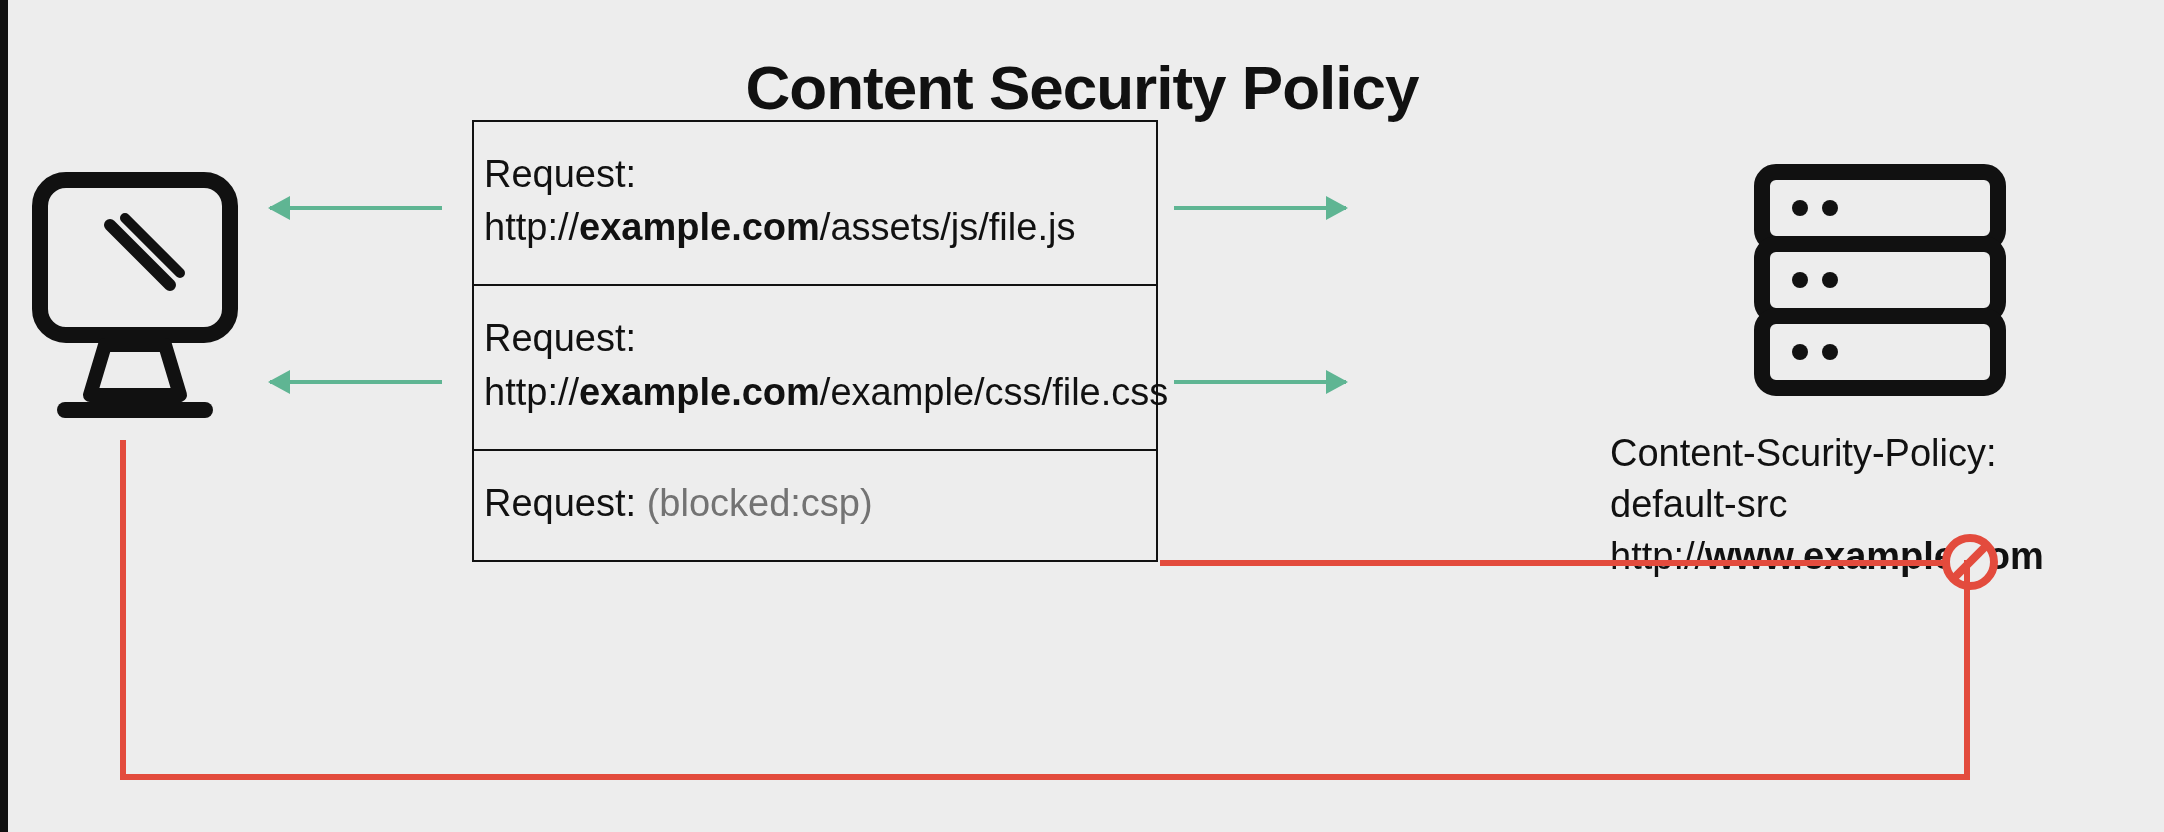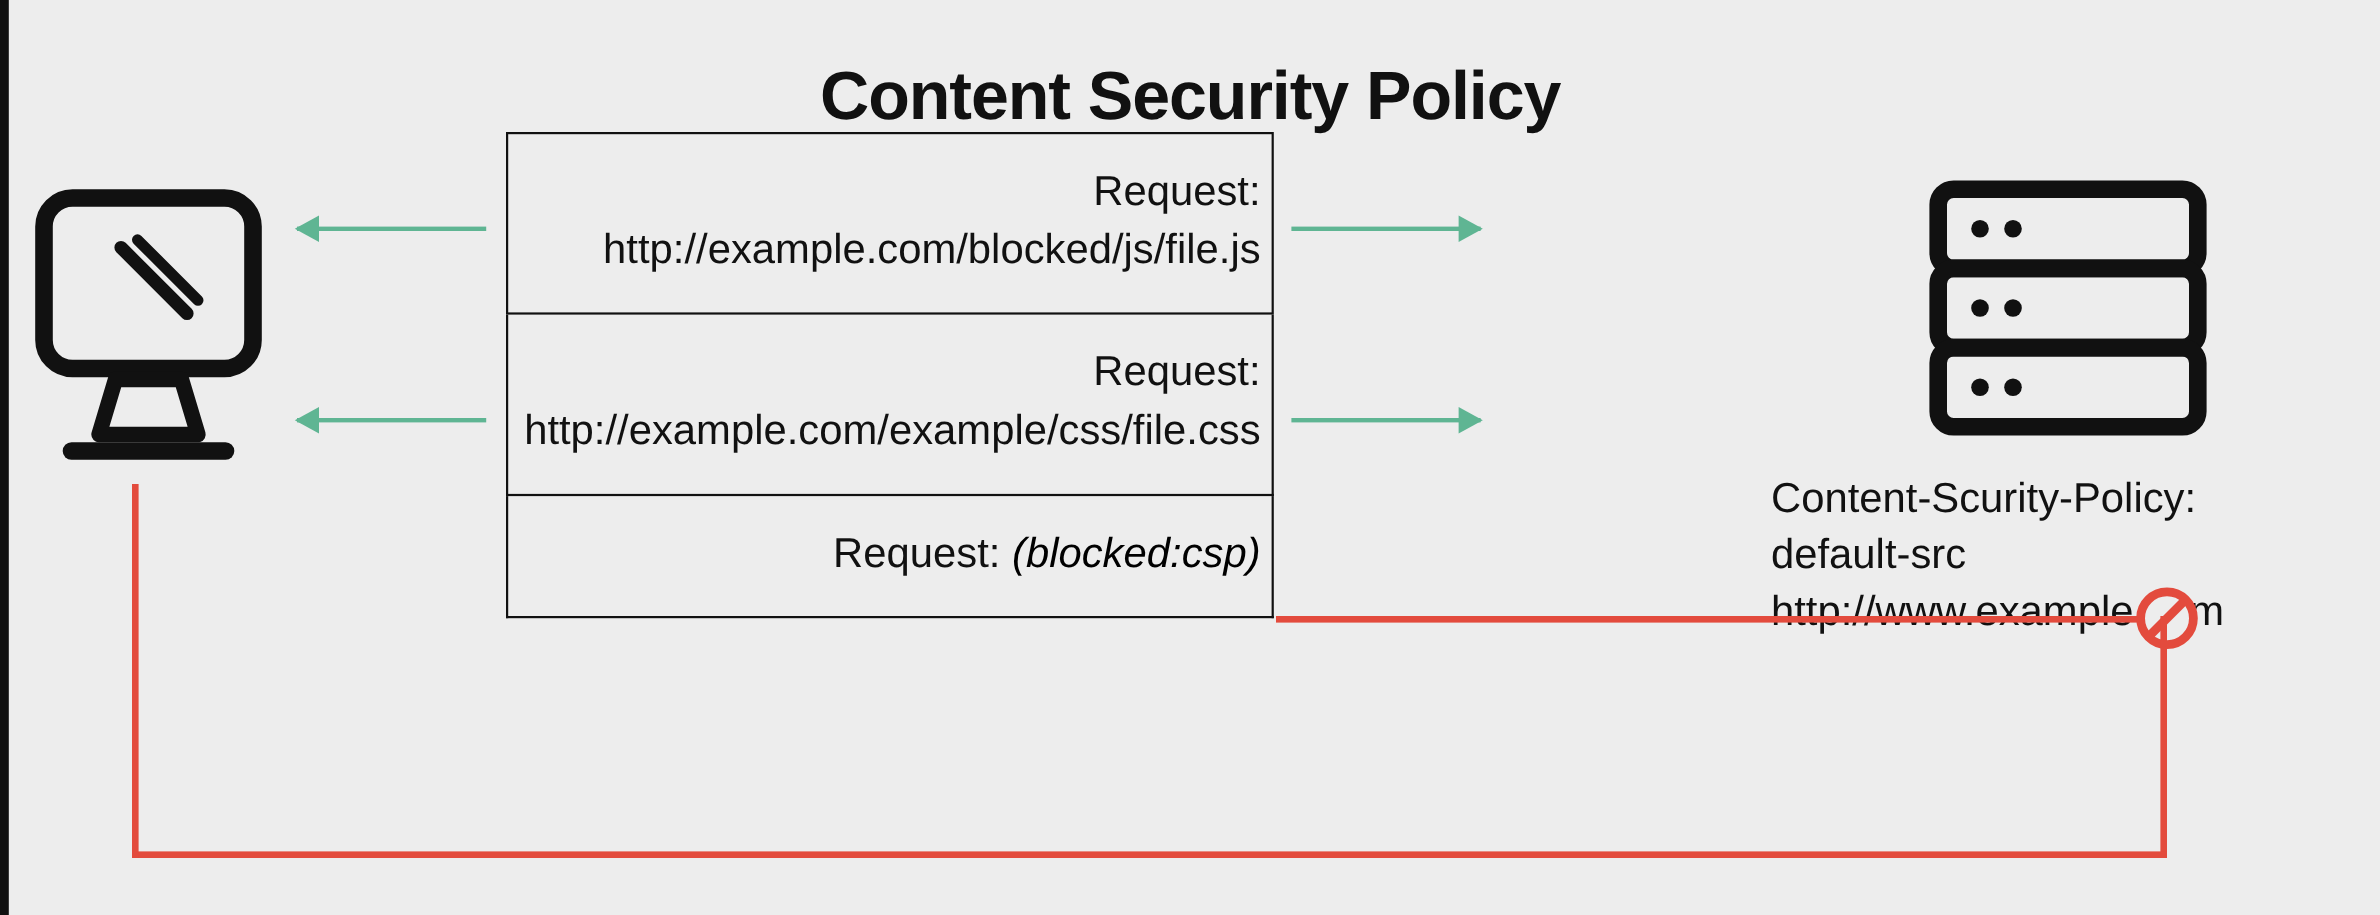--- a/index.html
+++ b/index.html
@@ -51,28 +51,29 @@
   }
   
   .requests {
     position: absolute;
     left: 460px;
     top: 120px;
     width: 698px;
   }
   .req {
     border: 2px solid #111;
-    text-align: right;
+    text-align: left;
     font-size: 38px;
     line-height: 1.4;
     padding: 26px 10px 30px 10px;
+    margin-left: 12px;
   }
   .req + .req { border-top: none; }
-  .blocked-tag { color: #000000; font-style: italic; }
-  .bold { font-weight: 400; }
+  .blocked-tag { color: #737373; }
+  .bold { font-weight: 700; }
   
   .arrow {
     position: absolute;
     height: 4px;
     background: #5fb593;
   }
   .arrow::before, .arrow::after { content: ""; position: absolute; }
   .arrow.left::before {
     left: -2px; top: -10px;
     border-top: 12px solid transparent;
@@ -141,21 +142,21 @@
   </div>
 </div>
 
 <div class="requests">
   <div class="req">
     <div>
       <span>Request:</span>
       <span class="blocked-tag"></span>
     </div>
     <div>
-      <span>http://</span><span class="bold">example.com</span><span>/blocked/js/file.js</span>
+      <span>http://</span><span class="bold">example.com</span><span>/assets/js/file.js</span>
     </div>
   </div>
   <div class="req">
     <div>
       <span>Request:</span>
       <span class="blocked-tag"></span>
     </div>
     <div>
       <span>http://</span><span class="bold">example.com</span><span>/example/css/file.css</span>
     </div>

